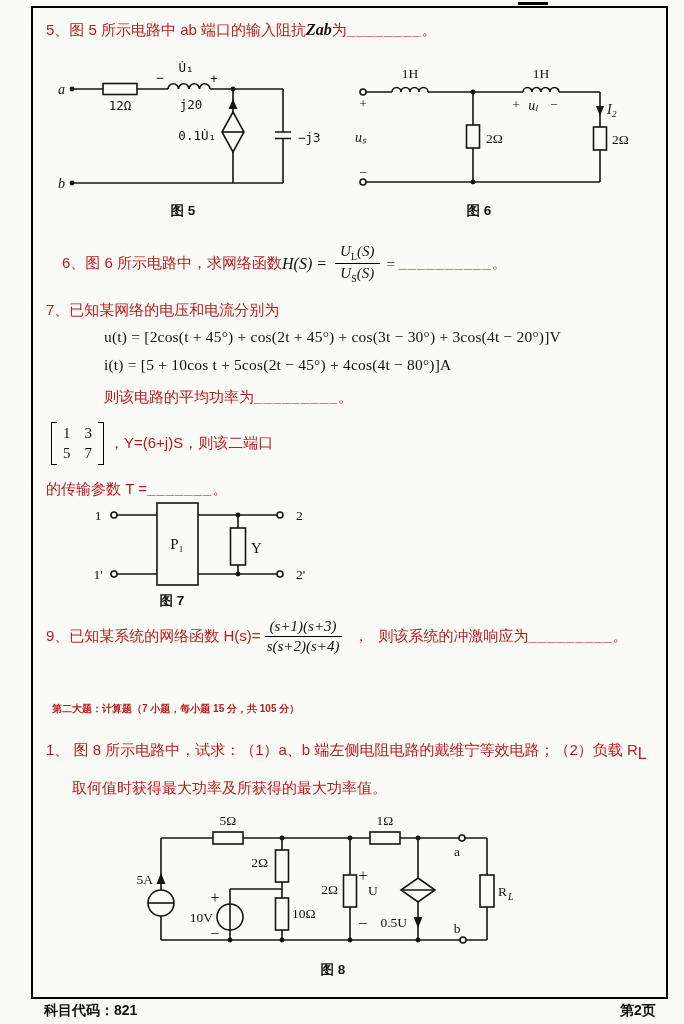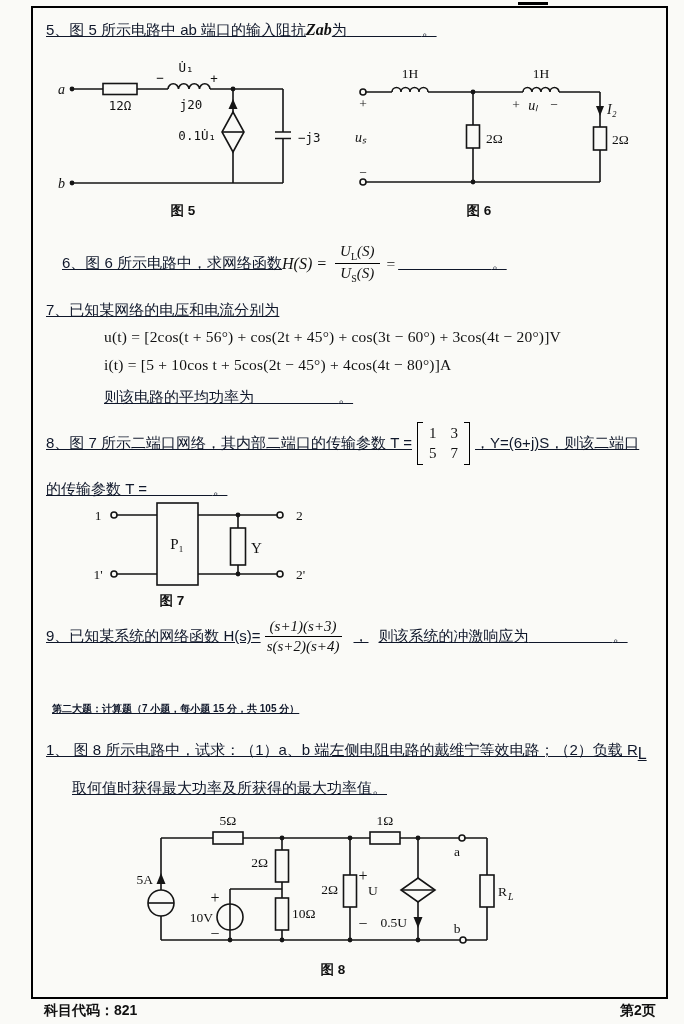--- a/index.html
+++ b/index.html
@@ -7,21 +7,21 @@
     position:relative; width:684px; height:1024px;
     background:#fafaf7; overflow:hidden;
     font-family:"Liberation Sans", sans-serif; color:#111;
   }
   .border-box {
     position:absolute; left:31px; top:6px; width:633px; height:989px;
     border:2px solid #000;
   }
   .artifact { position:absolute; background:#000; }
   .abs { position:absolute; }
-  .cn { font-size:15px; line-height:1.35; color:#0f172a;text-decoration:underline; }
+  .cn { font-size:15px; line-height:1.35; color:#b91c1c; }
   .bold { font-weight:bold; }
   .math { font-family:"Liberation Serif", serif; font-style:italic; font-size:16px; }
   .math-up { font-family:"Liberation Serif", serif; font-style:normal; font-size:15.5px; }
   .eq { font-family:"Liberation Serif", serif; font-size:15.5px; letter-spacing:0.2px; }
   .row { display:flex; align-items:center; }
   .frac { display:inline-flex; flex-direction:column; align-items:center;
           font-family:"Liberation Serif", serif; font-size:15px; margin:0 4px; }
   .frac .num { border-bottom:1.4px solid #000; padding:0 5px 1px 5px; }
   .frac .den { padding-top:1px; }
   .frac i { font-style:italic; }
@@ -126,32 +126,31 @@
       <span class="num"><i>U</i><sub>L</sub><i>(S)</i></span>
       <span class="den"><i>U</i><sub>S</sub><i>(S)</i></span>
     </span>
     <span class="math-up" style="margin:0 3px;">=</span>
     <span class="cn blank">__________</span>
     <span class="cn">。</span>
   </div>
 
   <div class="abs" style="left:46px; top:300px; width:600px;">
     <div class="cn">7、已知某网络的电压和电流分别为</div>
-    <div class="eq" style="margin:8px 0 0 58px;">u(t) = [2cos(t + 56°) + cos(2t + 45°) + cos(3t − 60°) + 3cos(4t − 20°)]V</div>
+    <div class="eq" style="margin:8px 0 0 58px;">u(t) = [2cos(t + 45°) + cos(2t + 45°) + cos(3t − 30°) + 3cos(4t − 20°)]V</div>
     <div class="eq" style="margin:10px 0 0 58px;">i(t) = [5 + 10cos t + 5cos(2t − 45°) + 4cos(4t − 80°)]A</div>
     <div class="row" style="margin:13px 0 0 58px;">
       <span class="cn">则该电路的平均功率为</span>
       <span class="cn blank">_________</span>
       <span class="cn">。</span>
     </div>
   </div>
 
   <div class="abs" style="left:46px; top:422px; width:608px;">
     <div class="row">
-      <span class="cn">8、图 7 所示二端口网络，其内部二端口的传输参数 T =</span>
       <span class="matrix">
         <span class="brk brk-l"></span>
         <span class="cells">
           <span>1</span>
           <span>3</span>
           <span>5</span>
           <span>7</span>
         </span>
         <span class="brk brk-r"></span>
       </span>

